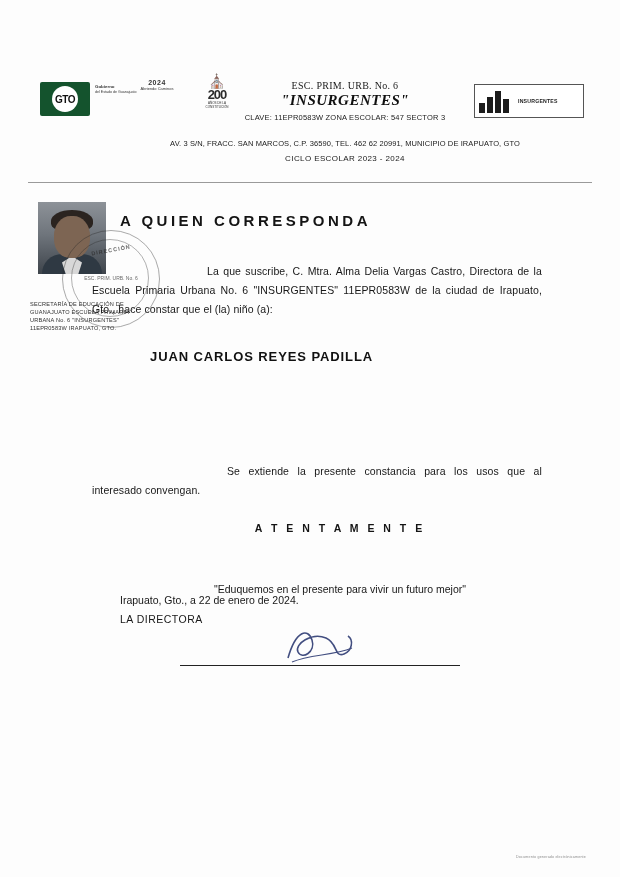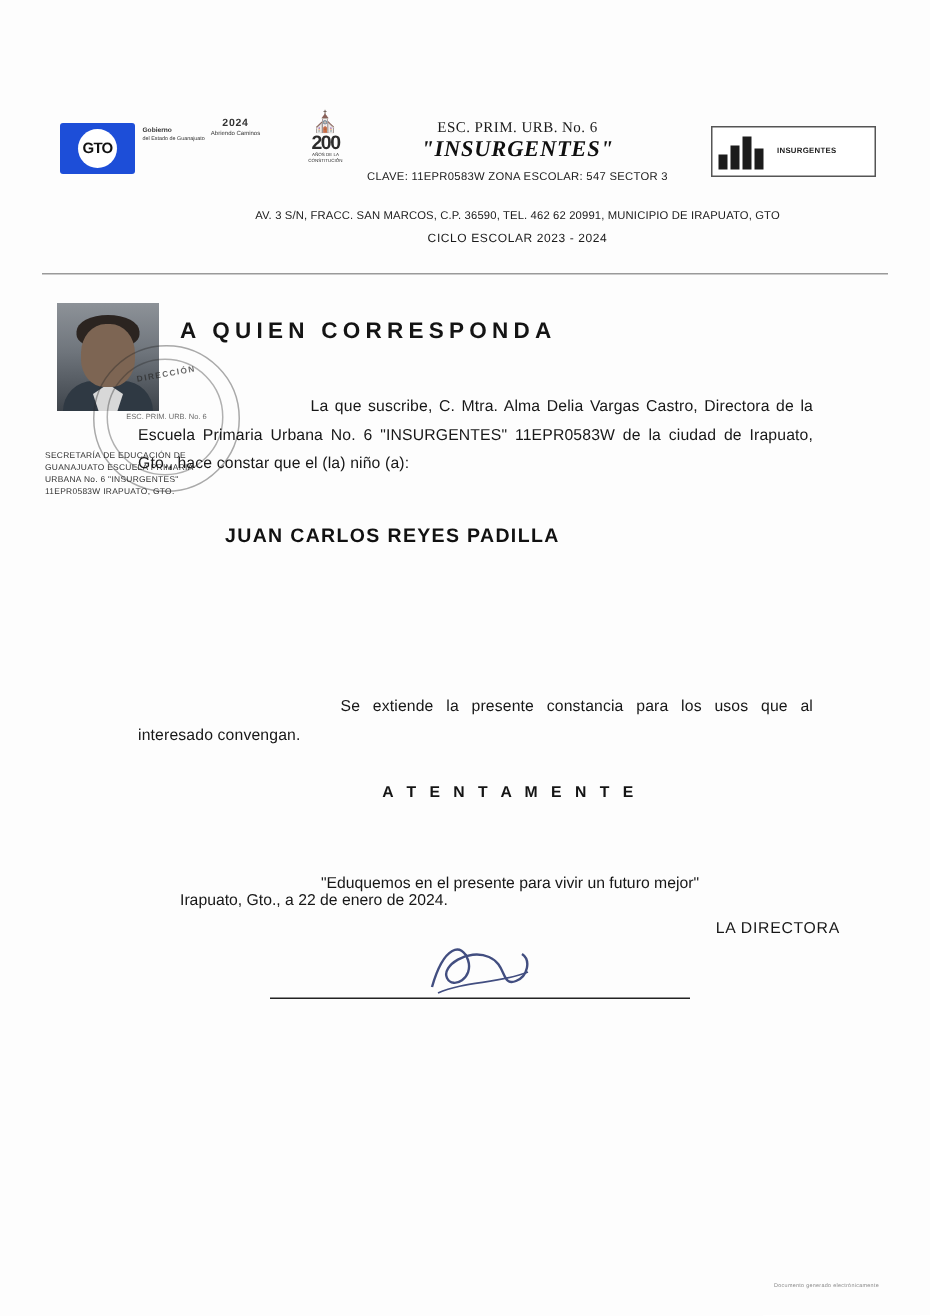--- a/index.html
+++ b/index.html
@@ -29,21 +29,21 @@
     left: 0; top: 70px;
     width: 620px;
     height: 115px;
   }
 
   
   .gto-logo {
     position: absolute;
     left: 40px; top: 12px;
     width: 50px; height: 34px;
-    background: #1d4ed8;
+    background: #14532d;
     border-radius: 2px;
     display: flex;
     align-items: center;
     justify-content: center;
   }
   .gto-logo .disc {
     width: 26px; height: 26px;
     border-radius: 50%;
     background: #fff;
     color: #111;
@@ -328,21 +328,21 @@
     left: 120px; top: 583px;
     width: 440px;
     text-align: center;
     font-size: 10.5px;
     color: #171717;
   }
   .role {
     position: absolute;
     left: 120px; top: 613px;
     width: 440px;
-    text-align: right;
+    text-align: left;
     font-size: 10.5px;
     color: #171717;
     letter-spacing: 0.5px;
   }
   .signature-mark {
     position: absolute;
     left: 282px; top: 624px;
     width: 80px; height: 42px;
     color: #1d2a5e;
     opacity: 0.85;

